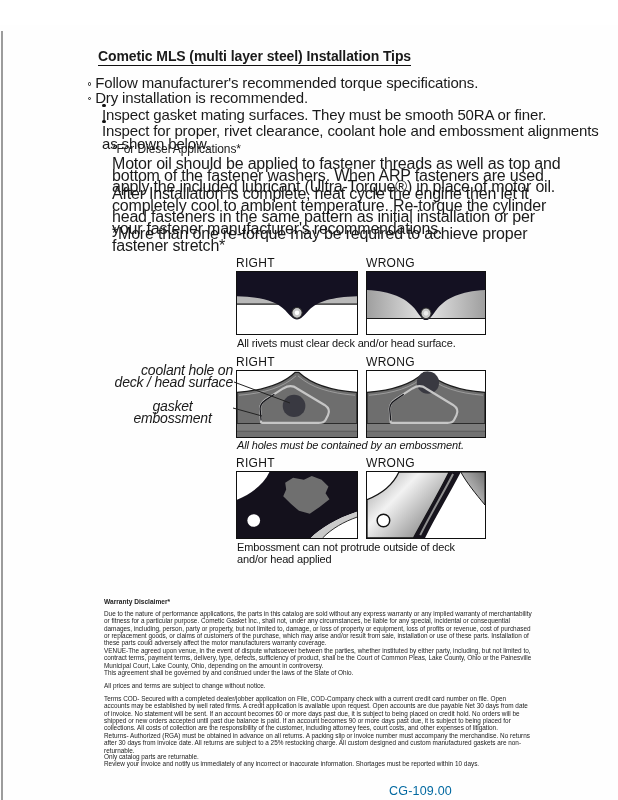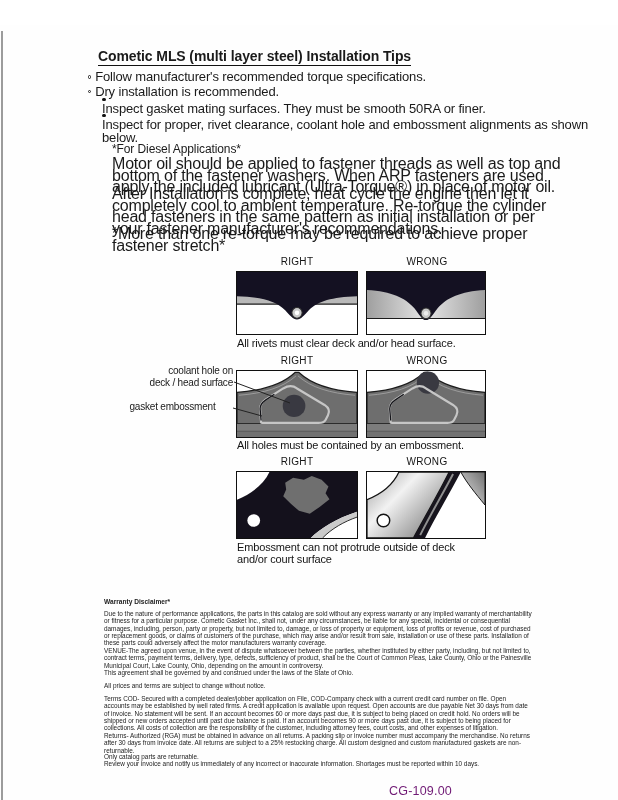--- a/index.html
+++ b/index.html
@@ -6,41 +6,41 @@
   html,body { background:#ffffff; }
   .page {
     position:relative; width:618px; height:800px; background:#fefefe;
     font-family:"Liberation Sans","DejaVu Sans",sans-serif; color:#1a1a1a; overflow:hidden;margin-top:25px;
   }
   .scan-line { position:absolute; left:1px; top:6px; width:1.5px; height:788px; background:#4a4a4a; opacity:.55; }
 
   .title { position:absolute; left:98px; top:23px; font-size:14px; font-weight:bold; letter-spacing:-.1px; }
   .title span { border-bottom:1.6px solid #111; padding-bottom:1px; }
 
-  .bullets { position:absolute; left:88px; top:45px; font-size:13px; letter-spacing:-.15px; }
+  .bullets { position:absolute; left:88px; top:51px; font-size:15px; letter-spacing:-.15px; }
   .b-row { display:flex; align-items:baseline; line-height:14.8px; }
   .b-row.sub { line-height:12.6px; margin-left:14px;flex-direction:column; }
   .dot-open { width:3.2px; height:3.2px; border:1px solid #222; border-radius:50%; margin-right:4px; position:relative; top:-2.5px; flex:0 0 auto; }
   .dot-fill { width:3.6px; height:3.6px; background:#111; border-radius:50%; margin-right:3.5px; position:relative; top:-2px; flex:0 0 auto; }
 
   .h2 { position:absolute; left:112px; font-size:12px; font-weight:normal; letter-spacing:-.1px; }
   .para { position:absolute; left:112px; width:456px; font-size:16px; line-height:11.6px; letter-spacing:-.2px; }
 
-  .dg-label { position:absolute; width:122px; text-align:center; font-size:10px; letter-spacing:.3px; color:#141414; }
+  .dg-label { position:absolute; width:122px; text-align:left; font-size:12px; letter-spacing:.3px; color:#141414; }
   .panel { position:absolute; width:122px; height:64px; border:1.6px solid #101010; background:#fff; }
   .panel.tall { height:68px; }
   .panel svg { display:block; width:100%; height:100%; }
   .caption { position:absolute; left:237px; font-size:11px; letter-spacing:-.15px; color:#141414; line-height:12px; }
 
-  .callout { position:absolute; width:121px; text-align:right; font-size:10px; line-height:11.5px; letter-spacing:-.2px; }
+  .callout { position:absolute; width:121px; text-align:right; font-size:14px; line-height:11.5px; letter-spacing:-.2px;font-style:italic; }
 
   .fineprint { position:absolute; left:104px; width:428px; font-size:6.4px; line-height:7.25px; letter-spacing:0; color:#222; }
   .fineprint.head { font-weight:bold; font-size:6.6px; }
 
-  .partnum { position:absolute; left:389px; top:759px; font-size:12.5px; letter-spacing:.2px; color:#701a75; }
+  .partnum { position:absolute; left:389px; top:759px; font-size:12.5px; letter-spacing:.2px; color:#0369a1; }
 
   .overlay { position:absolute; left:0; top:0; width:618px; height:800px; pointer-events:none; }
 </style>
 </head>
 <body>
 
 <div class="page">
   <div class="scan-line"></div>
 
   <div class="title"><span>Cometic MLS (multi layer steel) Installation Tips</span></div>
@@ -135,21 +135,21 @@
       <path d="M2,25 C27,23 47,17 60,5 M62,5 C75,17 95,23 120,25" fill="none" stroke="#9d9d9d" stroke-width="1"></path>
       <rect x="0" y="54" width="122" height="8" fill="#7d7d7d"></rect>
       <line x1="0" y1="54" x2="122" y2="54" stroke="#2c2c2c" stroke-width="1.1"></line>
       <rect x="0" y="62" width="122" height="6" fill="#717171"></rect>
       <line x1="0" y1="62" x2="122" y2="62" stroke="#4e4e4e" stroke-width="0.7"></line>
       <circle cx="63" cy="12" r="11.5" fill="#393941"></circle>
       <path d="M24.5,53 L23.5,39 C23.5,35 25.5,32 29,29.5 L47,18 C52,15 57,15 61,18 L89,35 C93.5,38 94.5,41.5 92.5,45.5 L90,50.5 C89,52.5 86,53.5 83,53.5 L27.5,53.5 C25.5,53.5 24.5,53.5 24.5,53 Z" fill="none" stroke="#c6c6c6" stroke-width="2.2" stroke-linejoin="round"></path>
       <path d="M24.5,51 L23.5,39 C23.5,35.5 25.5,32.5 29,30 L38,24" fill="none" stroke="#15151a" stroke-width="1.3"></path>
     </svg>
   </div>
-  <div class="caption" style="top:414px;">All holes must be contained by an embossment.</div>
+  <div class="caption" style="top:414px;font-style:italic;">All holes must be contained by an embossment.</div>
 
   <div class="dg-label" style="left:236px; top:431px;">RIGHT</div>
   <div class="dg-label" style="left:366px; top:431px;">WRONG</div>
 
   <div class="panel tall" style="left:236px; top:446px;">
     <svg viewBox="0 0 122 68" preserveAspectRatio="none">
       <rect width="122" height="68" fill="#ffffff"></rect>
       <path d="M33,0 L122,0 L122,41 C101,48 85,58 75,68 L0,68 L0,28.5 C14,23 27,13 33,0 Z" fill="#14111c"></path>
       <path d="M122,41 C101,48 85,58 75,68 L87,68 C96,58.5 109,51 122,46.5 Z" fill="#cbcbcb"></path>
       <path d="M122,46.5 C109,51 96,58.5 87,68" fill="none" stroke="#2a2a2a" stroke-width="1"></path>
@@ -173,21 +173,21 @@
       <rect width="122" height="68" fill="#ffffff"></rect>
       <path d="M33,0 L85,0 C74,22 60,46 48,68 L0,68 L0,28.5 C14,23 27,13 33,0 Z" fill="url(#s3g)" stroke="#131313" stroke-width="1.3"></path>
       <path d="M85,0 L97,0 C85,23 71,46 60,68 L48,68 C60,46 74,22 85,0 Z" fill="#17141d"></path>
       <path d="M89,2 C78,23 65,45 55,65" fill="none" stroke="#8f8f8f" stroke-width="2"></path>
       <path d="M97,0 L122,0 L122,34 C112,22 103,11 97,0 Z" fill="url(#s3g2)" stroke="#131313" stroke-width="1"></path>
       <circle cx="17" cy="50" r="6.5" fill="#ffffff" stroke="#131313" stroke-width="1.5"></circle>
     </svg>
   </div>
   <div class="caption" style="top:516px;">
     <div>Embossment can not protrude outside of deck</div>
-    <div>and/or court surface</div>
+    <div>and/or head applied</div>
   </div>
 
   <svg class="overlay" viewBox="0 0 618 800">
     <line x1="234" y1="357" x2="290" y2="378" stroke="#222" stroke-width="1"></line>
     <line x1="233" y1="383" x2="262" y2="391" stroke="#222" stroke-width="1"></line>
   </svg>
 
   <div class="fineprint head" style="top:573px;">Warranty Disclaimer*</div>
   <div class="fineprint" style="top:585px;">Due to the nature of performance applications, the parts in this catalog are sold without any express warranty or any implied warranty of merchantability or fitness for a particular purpose.  Cometic Gasket Inc., shall not, under any circumstances, be liable for any special, incidental or consequential damages, including, person, party or property, but not limited to, damage, or loss of property or equipment, loss of profits or revenue, cost of purchased or replacement goods, or claims of customers of the purchase, which may arise and/or result from sale, installation or use of these parts.  Installation of these parts could adversely affect the motor manufacturers warranty coverage.</div>
   <div class="fineprint" style="top:622px;">

